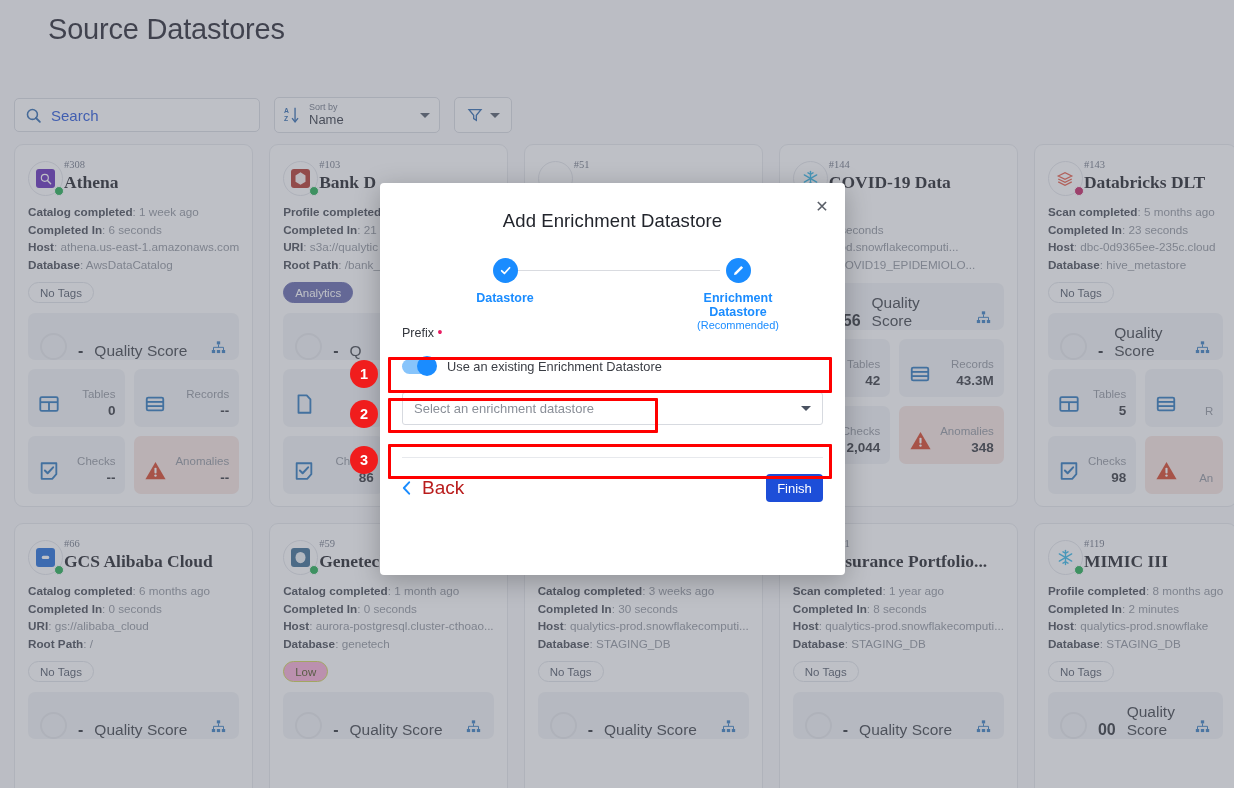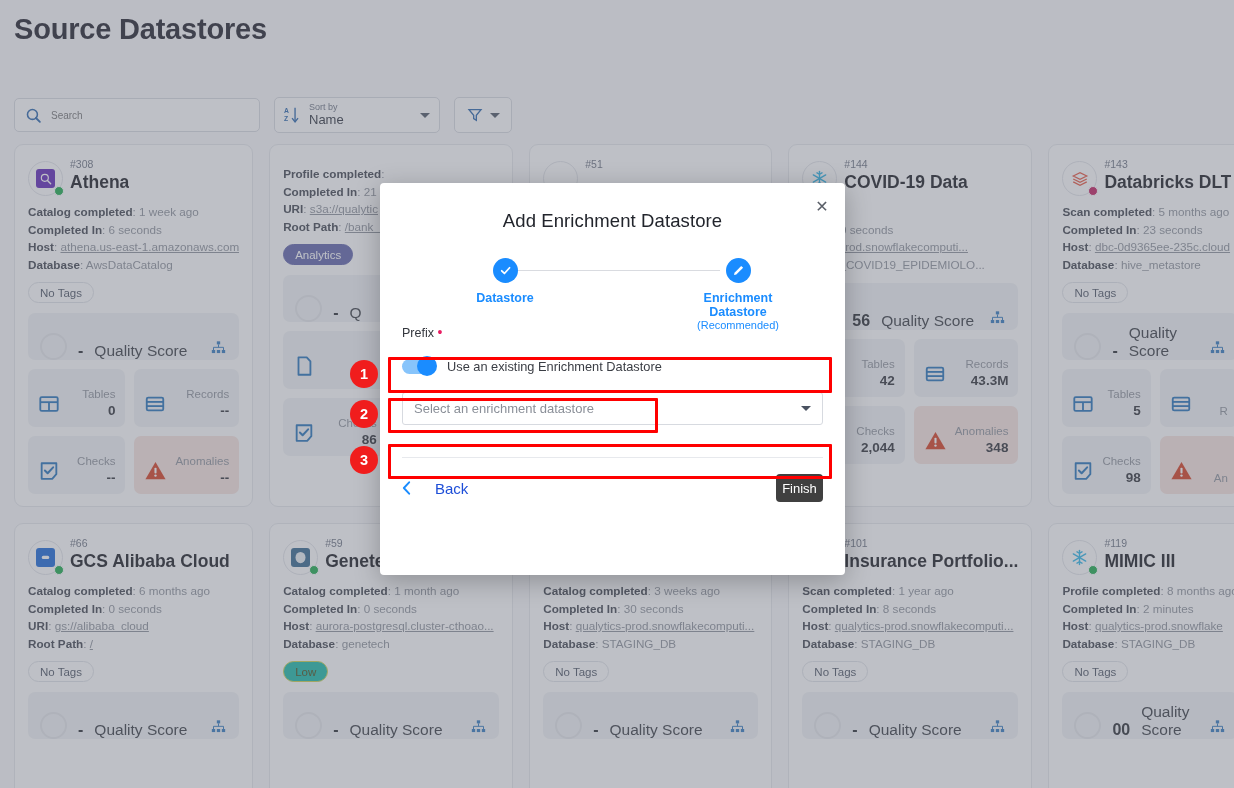--- a/index.html
+++ b/index.html
@@ -9,31 +9,32 @@
     background: #ffffff;
     overflow: hidden;
   }
   #root { position: relative; width: 1234px; height: 788px; }
 
   
   .page { position: absolute; inset: 0; background: #fafafb; }
 
   .page-header { padding: 10px 14px 0 14px; height: 92px; }
   .page-title {
-    font-size: 29px; font-weight: 700; color: #1a1a26; letter-spacing: -0.2px;
+    font-size: 29px; font-weight: 400; color: #1a1a26; letter-spacing: -0.2px;
     line-height: 38px;
+    margin-left: 34px;
   }
   .page-sub { font-size: 12.5px; color: #6b7280; margin-top: 8px; }
 
   .toolbar { display: flex; gap: 14px; padding: 0 14px; align-items: center; height: 46px; }
   .search-box {
     width: 246px; height: 34px; border: 1px solid #d7dae0; border-radius: 5px;
     background: #fff; display: flex; align-items: center; padding: 0 10px; gap: 9px;
   }
-  .search-box .ph { font-size: 10px; color: #737373; }
+  .search-box .ph { font-size: 15px; color: #1d4ed8; }
   .sortby {
     width: 166px; height: 36px; border: 1px solid #d7dae0; border-radius: 5px;
     background: #fff; display: flex; align-items: center; padding: 0 9px; gap: 8px;
     position: relative;
   }
   .sortby .labels { display: flex; flex-direction: column; line-height: 1.15; }
   .sortby .lb { font-size: 9px; color: #6b7280; }
   .sortby .vl { font-size: 13px; color: #2a2f3a; }
   .caret {
     width: 0; height: 0; border-left: 5px solid transparent; border-right: 5px solid transparent;
@@ -46,21 +47,21 @@
 
   
   .grid {
     padding: 6px 14px 0 14px; display: grid; grid-template-columns: repeat(5, 1fr);
     gap: 16px; align-content: start;
   }
   .card {
     background: #ffffff; border: 1px solid #e6e8ec; border-radius: 9px;
     padding: 13px 13px 12px 13px; min-height: 360px;
   }
-  .card-head { display: flex; align-items: flex-start; gap: 7px; }
+  .card-head { display: flex; align-items: flex-start; gap: 1px; font-family: Liberation Serif, serif; }
   .avatar-wrap { position: relative; width: 35px; height: 35px; flex: 0 0 35px; margin-top: 3px; }
   .avatar {
     width: 35px; height: 35px; border-radius: 50%; border: 1px solid #e2e4e9; background: #fff;
     display: flex; align-items: center; justify-content: center;
   }
   .avatar .sq { width: 19px; height: 19px; border-radius: 3px; display:flex; align-items:center; justify-content:center; }
   .status-dot {
     position: absolute; right: -1px; bottom: 0px; width: 10px; height: 10px; border-radius: 50%;
     border: 1.5px solid #fff;
   }
@@ -68,27 +69,27 @@
   .card-name {
     font-size: 17.5px; font-weight: 700; color: #15161d; line-height: 22px;
     white-space: nowrap; overflow: hidden; text-overflow: ellipsis; max-width: 178px;
   }
   .meta { margin-top: 7px; }
   .meta-row {
     font-size: 11.7px; color: #8b9099; line-height: 17.5px;
     white-space: nowrap; overflow: hidden;
   }
   .meta-row b { color: #3c414b; font-weight: 700; }
-  .meta-row .lnk { color: #8b9099; text-decoration: underline; }
+  .meta-row .lnk { color: #8b9099; }
   .tag {
     display: inline-block; margin-top: 9px; font-size: 11.5px; padding: 3.5px 11px;
     border-radius: 12px; border: 1px solid #dfe2e7; color: #4a5261; background: #fff;
   }
   .tag.analytics { background: #5b5fa8; color:#fff; border-color:#5b5fa8; }
-  .tag.low { background: #14b8a6; color:#474a16; border-color:#cdd04a; }
+  .tag.low { background: #f9a8d4; color:#474a16; border-color:#cdd04a; }
 
   .qs-bar {
     margin-top: 10px; height: 47px; background: #f1f3f6; border-radius: 7px;
     display: flex; align-items: flex-end; padding: 0 12px; gap: 11px;
   }
   .ring {
     width: 27px; height: 27px; border-radius: 50%; border: 2.5px solid #e3e5ea; flex:0 0 27px;
   }
   .qs-val { font-size: 16px; font-weight: 700; color: #25282f; }
   .qs-lbl { font-size: 15.5px; color: #34383f; }
@@ -159,26 +160,26 @@
   .select-box {
     width: 100%; height: 33px; border: 1px solid #d7dae0; border-radius: 3px;
     display: flex; align-items: center; padding: 0 11px; background: #fff;
   }
   .select-ph { font-size: 13px; color: #8a8f98; }
   .modal-divider { margin: 32px 22px 0 22px; height: 1px; background: #e7e9ed; }
   .modal-footer {
     margin: 0 22px; height: 60px; display: flex; align-items: center;
   }
   .back-btn {
-    display: flex; align-items: center; gap: 24px; color: #1d4ed8; font-size: 15px;
+    display: flex; align-items: center; gap: 11px; color: #b91c1c; font-size: 19px;
     background: none; border: none; cursor: pointer; font-family: "Liberation Sans", sans-serif;
   }
   .finish-btn {
-    margin-left: auto; background: #404040; color: #fff; border: none; border-radius: 4px;
-    width: 47px; height: 28px; font-size: 13px; cursor: pointer;
+    margin-left: auto; background: #1d4ed8; color: #fff; border: none; border-radius: 4px;
+    width: 57px; height: 28px; font-size: 13px; cursor: pointer;
     font-family: "Liberation Sans", sans-serif;
   }
 
   
   .anno-rect { position: absolute; border: 3px solid #ff0000; border-radius: 1px; pointer-events: none; }
   .anno-badge {
     position: absolute; width: 28px; height: 28px; border-radius: 50%; background: #f01d1d;
     color: #fff; font-size: 14.5px; font-weight: 700; display: flex; align-items: center;
     justify-content: center;
   }
@@ -303,20 +304,36 @@
                   <rect x="10.9" y="9" width="2.2" height="6" rx="1" fill="#fff"></rect>
                   <circle cx="12" cy="17.3" r="1.25" fill="#fff"></circle>
                 </svg></span>
          <span class="txt">
            <span class="k" style="display:block">Anomalies</span>
            <span class="v" style="display:block">--</span>
          </span>
        </div>
           </div></div>
         <div class="card">
+    <div class="card-head">
+      <span class="avatar-wrap">
+        <span class="avatar">
+          <span class="sq" style="background:#b02a1f">
+                  <svg width="15" height="15" viewBox="0 0 24 24">
+                    <path d="M12 2 L20 7 V17 L12 22 L4 17 V7 Z" fill="#fff" opacity=".92"></path>
+                  </svg>
+                </span>
+        </span>
+        <span class="status-dot" style="background:#17a948"></span>
+      </span>
+      <span>
+        <span class="card-id" style="display:block">#103</span>
+        <span class="card-name" style="display:block">Bank D</span>
+      </span>
+    </div>
     <div class="meta">
             <div class="meta-row"><b>Profile completed</b>: <span></span></div>
             <div class="meta-row"><b>Completed In</b>: <span>21</span></div>
             <div class="meta-row"><b>URI</b>: <span class="lnk">s3a://qualytic</span></div>
             <div class="meta-row"><b>Root Path</b>: <span class="lnk">/bank_</span></div>
           </div>
     <span class="tag analytics">Analytics</span>
     
     <div class="qs-bar">
       <span class="ring"></span>

